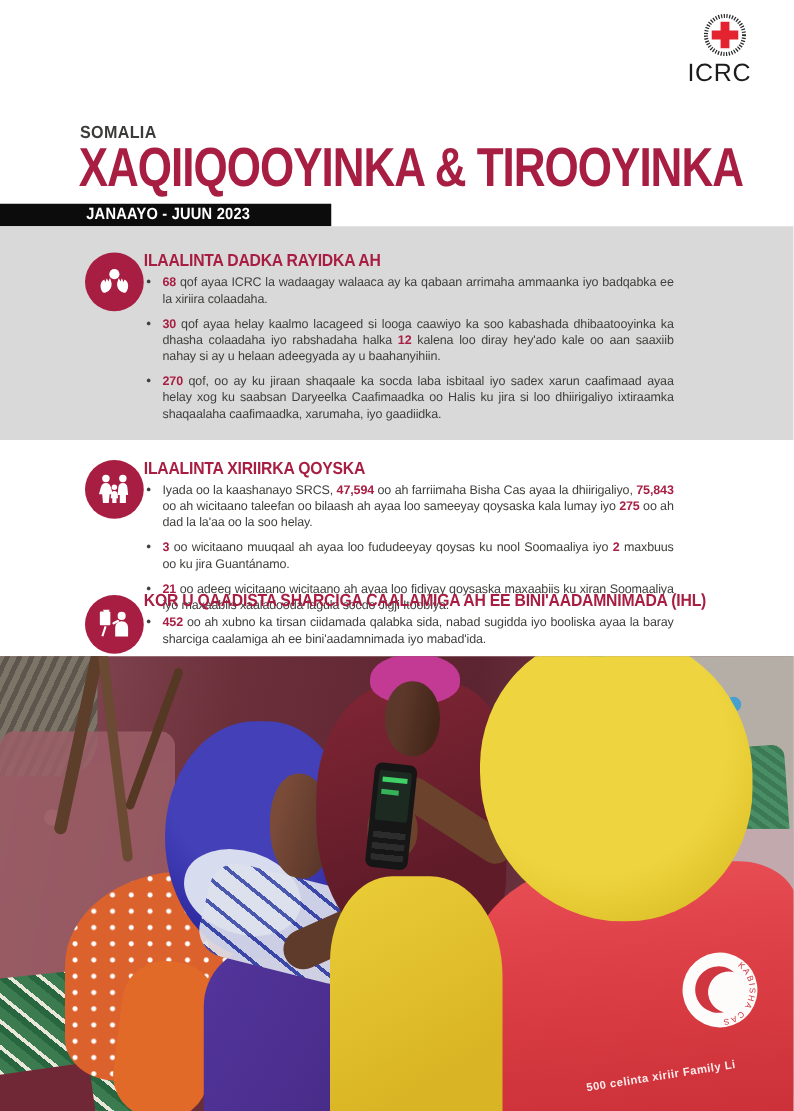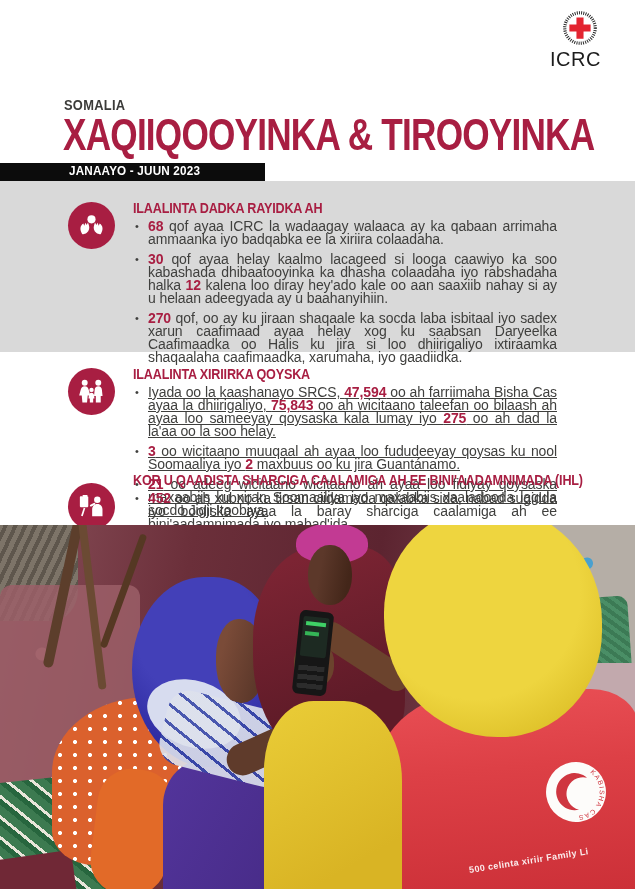--- a/index.html
+++ b/index.html
@@ -24,30 +24,30 @@
   .period-bar{position:absolute;left:0;top:163px;width:265px;height:18px;background:var(--bar-black);
     display:flex;align-items:flex-start;padding-left:69px;}
   .period-bar .cond{transform:scaleX(.9);font-size:13px;font-weight:bold;color:#fff;letter-spacing:.2px;}
 
   .gray-panel{position:absolute;left:0;top:181px;width:635px;height:171px;background:var(--panel-gray);}
 
   
   .sections{position:absolute;left:0;top:0;width:635px;height:525px;}
   .section-row{position:absolute;left:68px;width:492px;display:flex;align-items:flex-start;}
   .section-row:nth-child(1){top:200px;}
-  .section-row:nth-child(2){top:366px;text-decoration:underline;}
+  .section-row:nth-child(2){top:366px;}
   .section-row:nth-child(3){top:472px;align-items:center;}
   .section-icon{flex:0 0 47px;width:47px;height:47px;border-radius:50%;background:var(--crimson);
     display:flex;align-items:center;justify-content:center;margin-top:2px;}
   .section-icon svg{width:31px;height:31px;display:block;}
-  .section-body{margin-left:18px;width:424px;}
+  .section-body{width:424px;}
   .section-heading{height:17px;color:var(--crimson);font-weight:bold;font-size:14px;}
   .section-heading .cond{transform:scaleX(.9);letter-spacing:-.2px;}
   ul.bullets{list-style:none;margin-top:3px;}
-  ul.bullets li{position:relative;font-size:14px;line-height:13px;text-align:justify;
+  ul.bullets li{position:relative;font-size:10px;line-height:13px;text-align:justify;
     margin:0 0 7px 15px;letter-spacing:-.1px;}
   ul.bullets li::before{content:"\2022";position:absolute;left:-13px;top:0;font-size:11px;color:var(--body-text);}
   ul.bullets .hl{color:var(--crimson);font-weight:bold;}
 
   
   .photo{position:absolute;left:0;top:525px;width:635px;height:364px;overflow:hidden;
     background:linear-gradient(100deg,#8a505a 0%,#6b2f3a 28%,#5c2430 55%,#7a4550 78%,#9a7d7c 100%);}
   .photo div{position:absolute;}
   .p-weave{left:-8px;top:-8px;width:86px;height:104px;background:
     repeating-linear-gradient(115deg,#7d7468 0 5px,#5e564c 5px 9px);border-radius:0 0 30% 0;}

